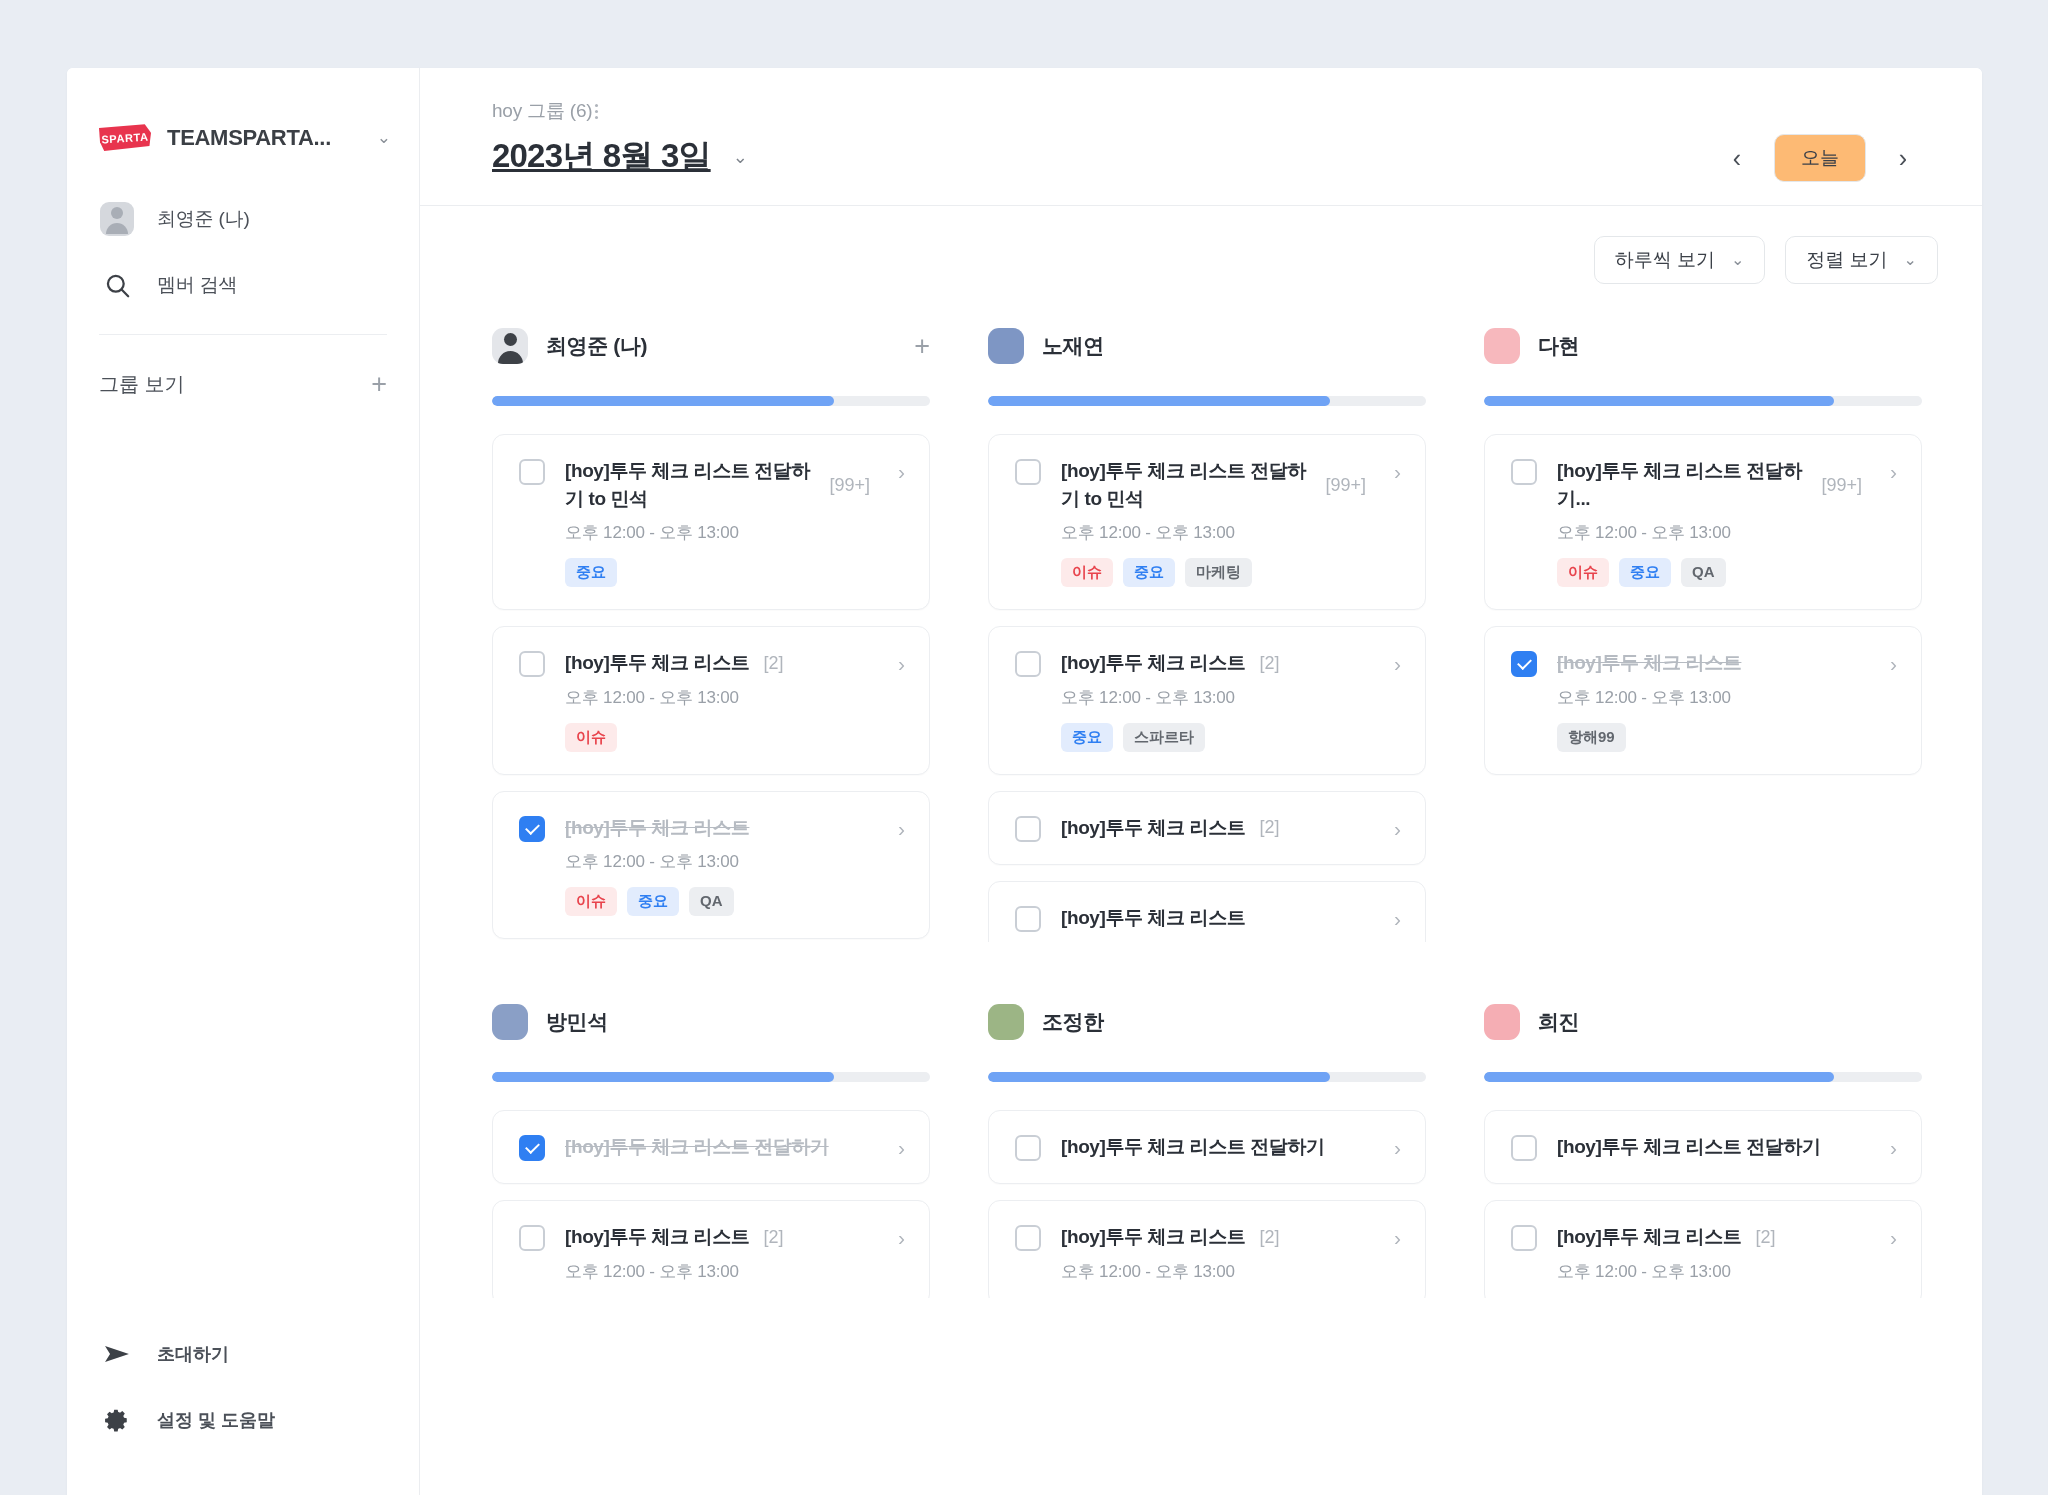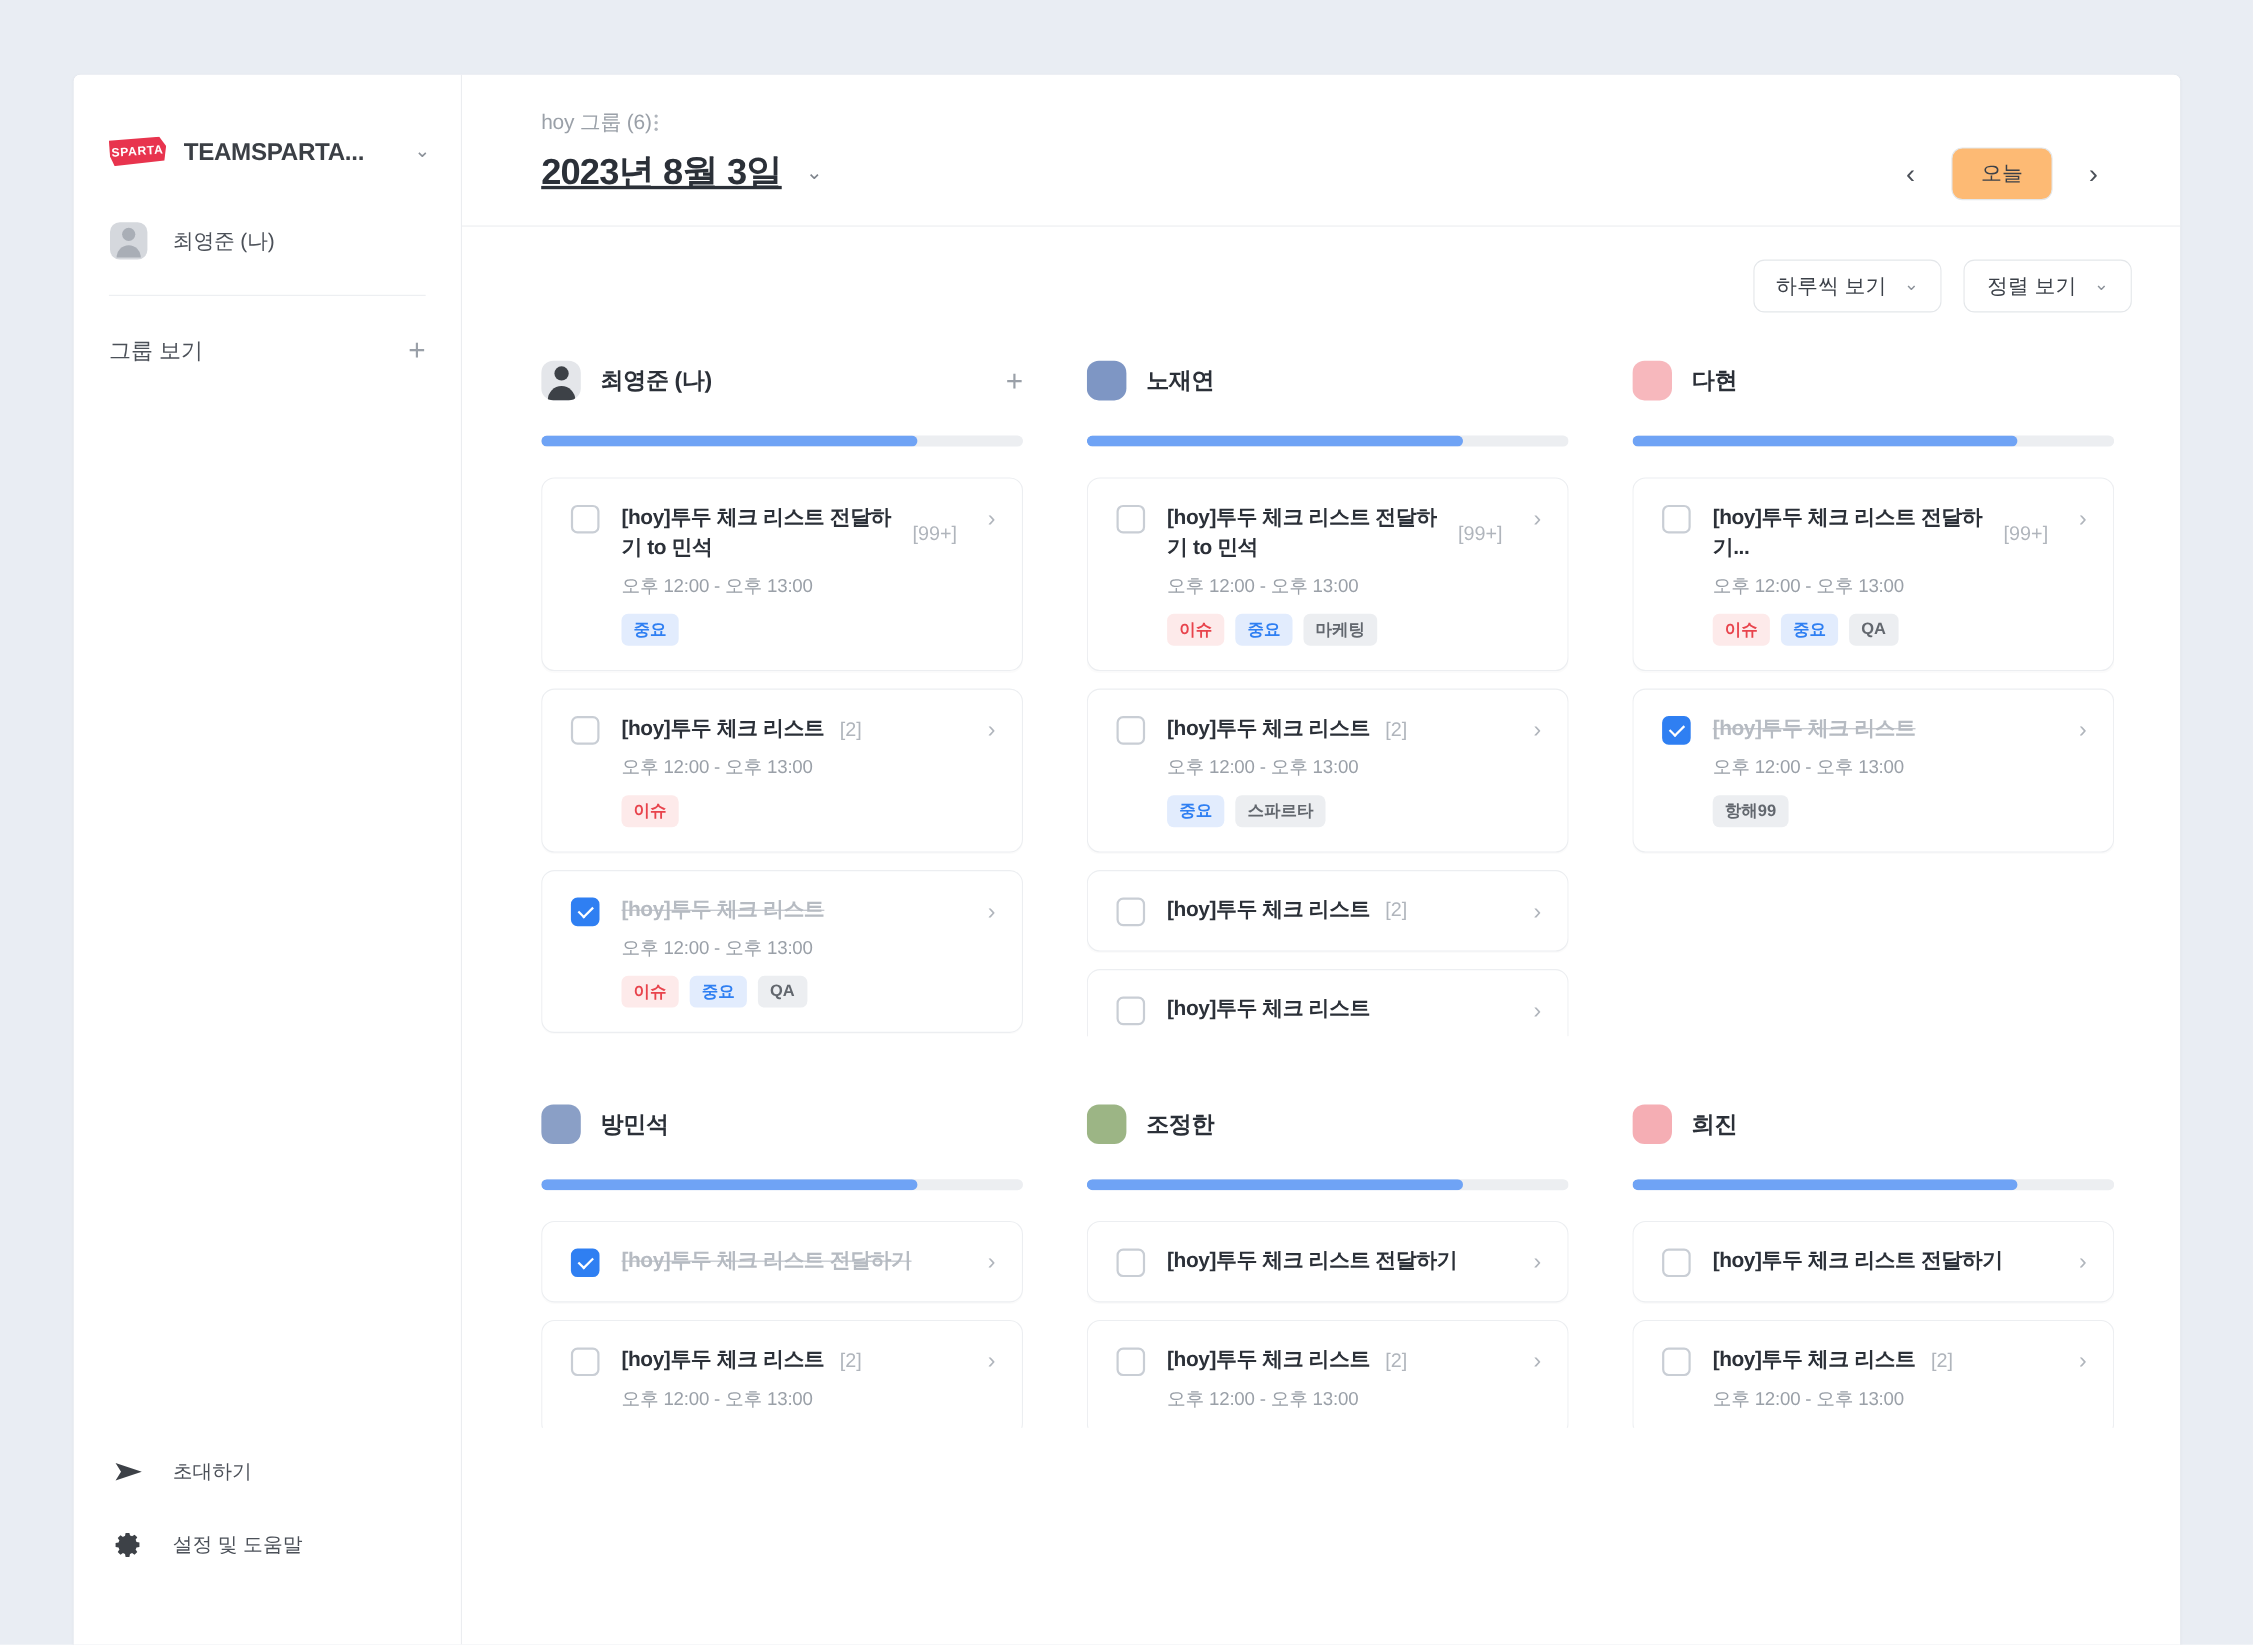--- a/index.html
+++ b/index.html
@@ -121,21 +121,22 @@
     background: #f2f4f7;
     font-weight: 700; color: #2f343b;
     outline: 3px solid #2f7ff2;
     outline-offset: 6px;
     border-radius: 10px;
     margin-top: 18px;
   }
 
   .sidebar-footer {
     margin-top: auto;
-    padding-bottom: 58px;
+    padding-bottom: 42px;
+    font-weight: bold;
   }
   .footer-item {
     display: flex; align-items: center; gap: 22px;
     height: 66px; padding: 0 32px; cursor: pointer;
   }
   .footer-label { font-size: 18px; color: #4b5058; }
 
   
   .main {
     flex: 1 1 auto;
@@ -325,20 +326,29 @@
         <span class="nav-icon">
           <span class="avatar-circle">
               <span class="head"></span>
               <span class="body"></span>
             </span>
         </span>
         <span class="nav-label">최영준 (나)</span>
       </div>
 
 
+      <div class="nav-item">
+        <span class="nav-icon">
+          <svg width="27" height="27" viewBox="0 0 24 24">
+            <circle cx="10.5" cy="10.5" r="7" fill="none" stroke="#3d4147" stroke-width="2"></circle>
+            <line x1="15.6" y1="15.6" x2="21.5" y2="21.5" stroke="#3d4147" stroke-width="2" stroke-linecap="round"></line>
+          </svg>
+        </span>
+        <span class="nav-label">멤버 검색</span>
+      </div>
     </div>
 
     <div class="divider"></div>
 
     <div class="section-head">
       <span class="section-title">그룹 보기</span>
       <span class="plus-btn">+</span>
     </div>
 
 

